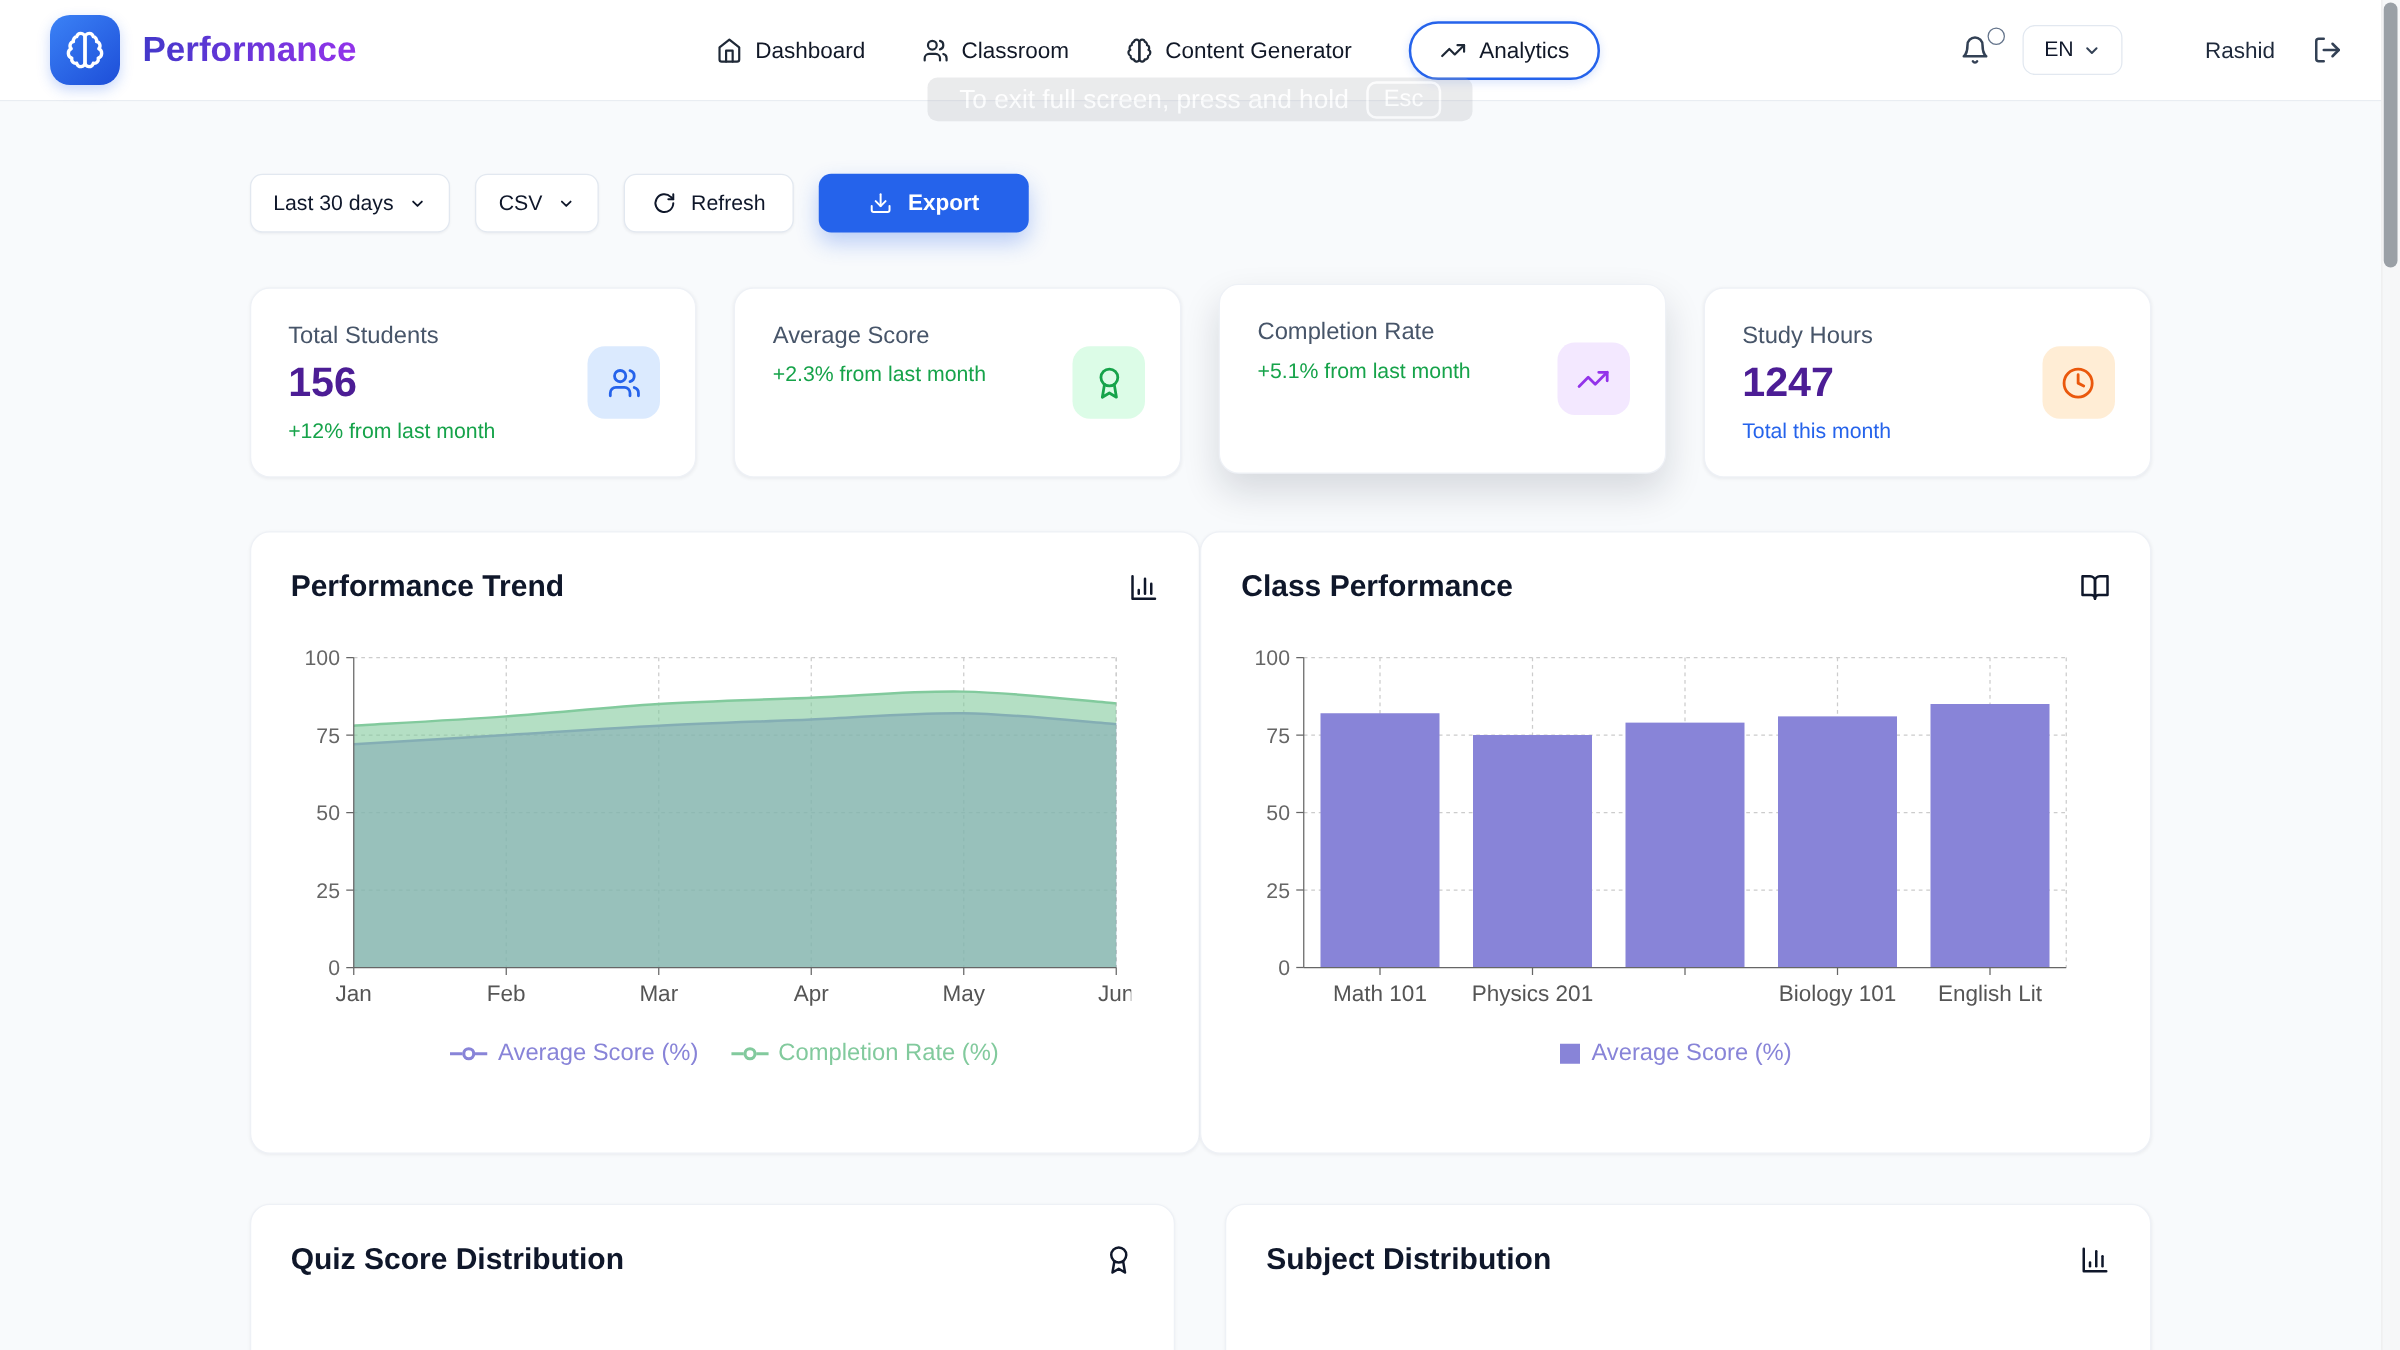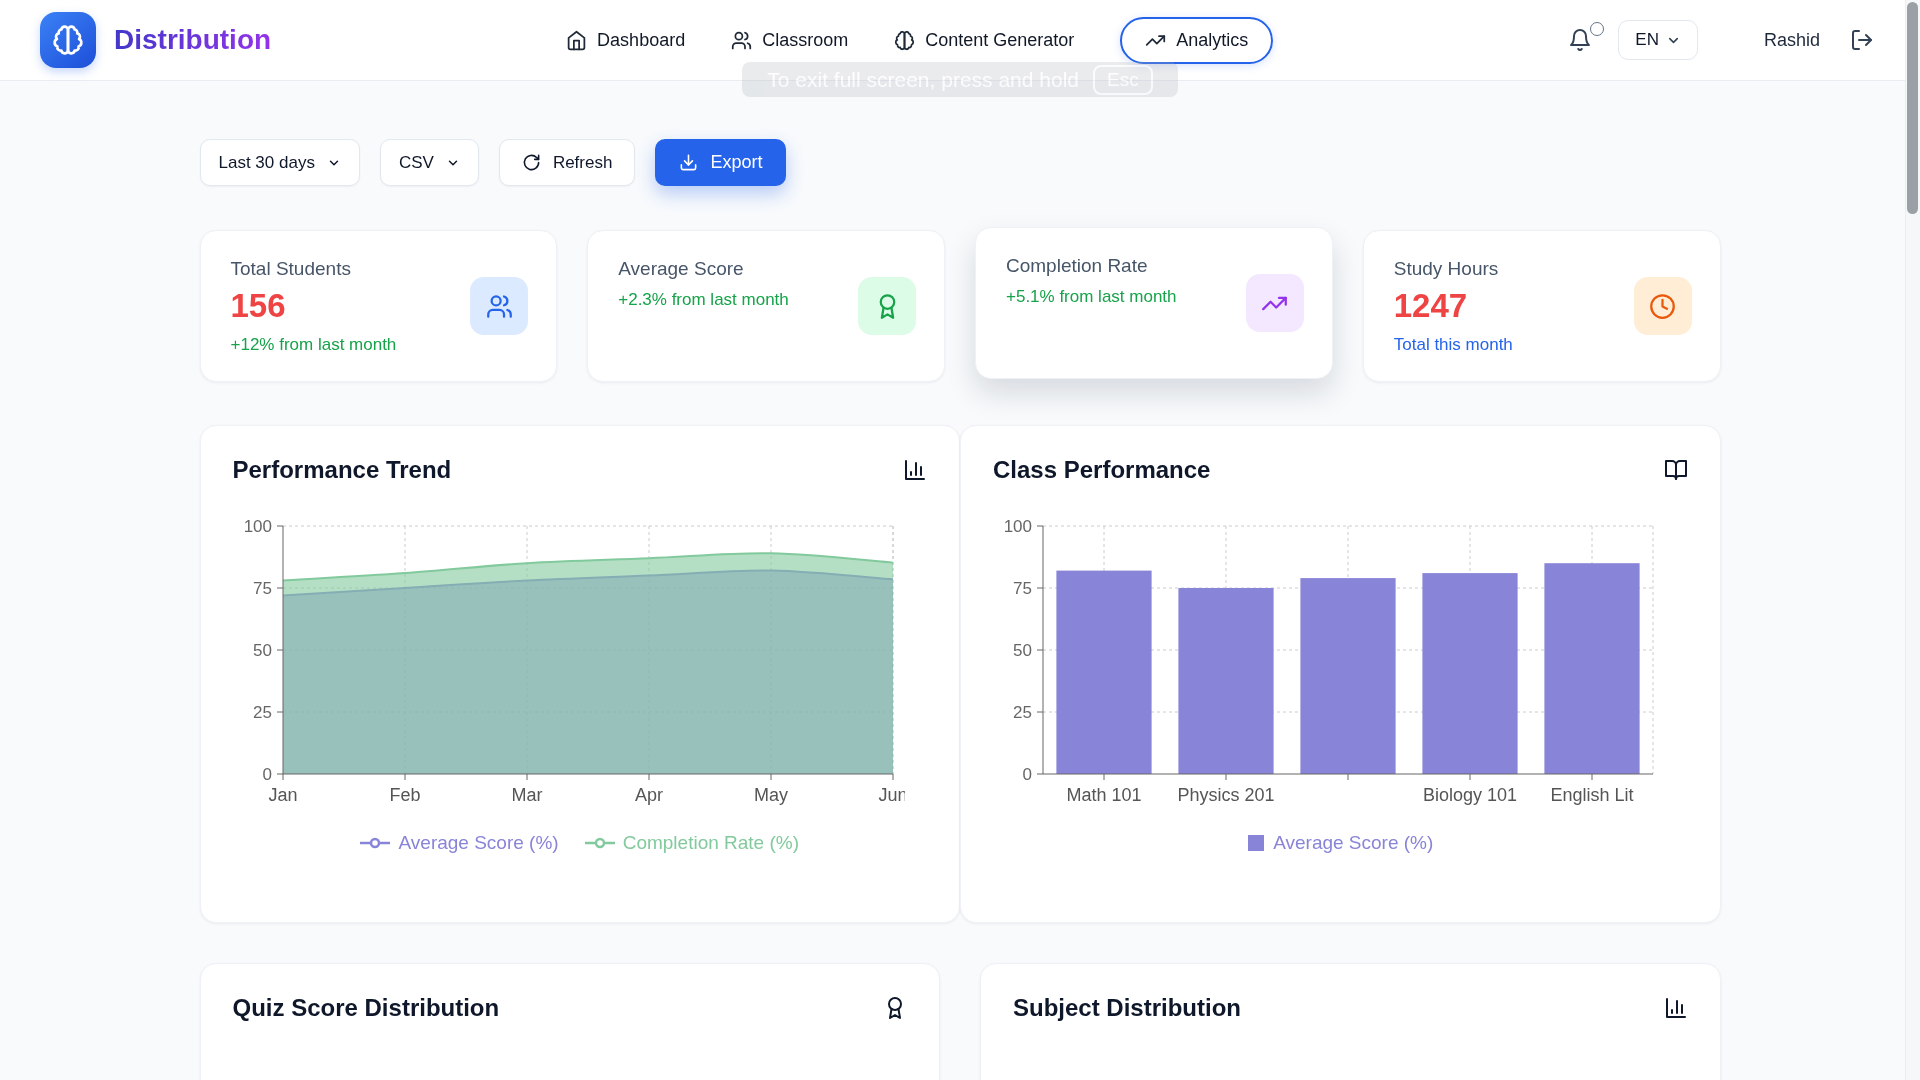--- a/index.html
+++ b/index.html
@@ -30,29 +30,29 @@
 
   
   .main{width:1521px;margin:0 auto;}
   .page-head{display:flex;justify-content:space-between;margin-top:40px;}
   .page-title{font-size:40px;font-weight:700;color:#0f172a;letter-spacing:-.5px;margin:0;}
   .page-sub{font-size:20px;color:#475569;margin-top:14px;}
   .controls{display:flex;align-items:flex-start;gap:20px;margin-top:18px;}
   .sel,.btn{height:47px;display:flex;align-items:center;gap:12px;border-radius:10px;font-size:17px;cursor:pointer;box-sizing:border-box;}
   .sel{border:1px solid #e2e8f0;background:#fff;padding:0 18px;color:#0f172a;box-shadow:0 1px 2px rgba(15,23,42,.05);}
   .btn-light{border:1px solid #e2e8f0;background:#fff;padding:0 22px;color:#0f172a;font-weight:500;box-shadow:0 1px 2px rgba(15,23,42,.05);}
-  .btn-primary{background:#2563eb;color:#fff;padding:0 24px;font-weight:400;font-size:18px;box-shadow:0 8px 18px rgba(37,99,235,.3);border:none;}
+  .btn-primary{background:#2563eb;color:#fff;padding:0 40px;font-weight:700;font-size:18px;box-shadow:0 8px 18px rgba(37,99,235,.3);border:none;}
 
   
   .stats{display:grid;grid-template-columns:repeat(4,1fr);gap:30px;margin-top:44px;}
   .card{background:#fff;border:1px solid #eef1f6;border-radius:16px;box-shadow:0 1px 3px rgba(15,23,42,.06);}
   .stat-card{position:relative;height:152px;box-sizing:border-box;padding:27px 30px;}
   .stat-card.elevated{box-shadow:0 14px 30px rgba(15,23,42,.14);transform:translateY(-3px);}
   .stat-label{font-size:19px;color:#475569;}
-  .stat-value{font-size:33px;font-weight:700;color:#ef4444;margin-top:7px;}
+  .stat-value{font-size:33px;font-weight:700;color:#4c1d95;margin-top:7px;}
   .stat-change{font-size:17px;margin-top:10px;}
   .chg-green{color:#16a34a;} .chg-blue{color:#2563eb;}
   .stat-icon{position:absolute;right:28px;top:50%;transform:translateY(-50%);width:58px;height:58px;border-radius:14px;display:flex;align-items:center;justify-content:center;}
   .ibg-blue{background:#dbeafe;color:#2563eb;} .ibg-green{background:#dcfce7;color:#16a34a;}
   .ibg-purple{background:#f3e8ff;color:#9333ea;} .ibg-orange{background:#ffedd5;color:#ea580c;}
 
   
   .charts{display:grid;grid-template-columns:repeat(2,1fr);margin-top:43px;}
   .chart-card{height:498px;box-sizing:border-box;padding:30px 32px;}
   .chart-head{display:flex;align-items:center;justify-content:space-between;}
@@ -78,21 +78,21 @@
   <header class="hdr">
     <div class="brand">
       <div class="brand-logo">
         <span>
           <svg width="32" height="32" viewBox="0 0 24 24" fill="none" stroke="#fff" stroke-width="2" stroke-linecap="round" stroke-linejoin="round">
               <path d="M9.5 2A2.5 2.5 0 0 1 12 4.5v15a2.5 2.5 0 0 1-4.96.44 2.5 2.5 0 0 1-2.96-3.08 3 3 0 0 1-.34-5.58 2.5 2.5 0 0 1 1.32-4.24 2.5 2.5 0 0 1 1.98-3A2.5 2.5 0 0 1 9.5 2Z"></path>
               <path d="M14.5 2A2.5 2.5 0 0 0 12 4.5v15a2.5 2.5 0 0 0 4.96.44 2.5 2.5 0 0 0 2.96-3.08 3 3 0 0 0 .34-5.58 2.5 2.5 0 0 0-1.32-4.24 2.5 2.5 0 0 0-1.98-3A2.5 2.5 0 0 0 14.5 2Z"></path>
             </svg>
         </span>
       </div>
-      <span class="brand-name">Distribution</span>
+      <span class="brand-name">Performance</span>
     </div>
 
     <nav class="nav">
       <div class="nav-item">
         <span class="ic">
           <svg width="21" height="21" viewBox="0 0 24 24" fill="none" stroke="currentColor" stroke-width="2" stroke-linecap="round" stroke-linejoin="round">
               <path d="m3 9 9-7 9 7v11a2 2 0 0 1-2 2H5a2 2 0 0 1-2-2z"></path>
               <path d="M9 22V12h6v10"></path>
             </svg>
         </span>

